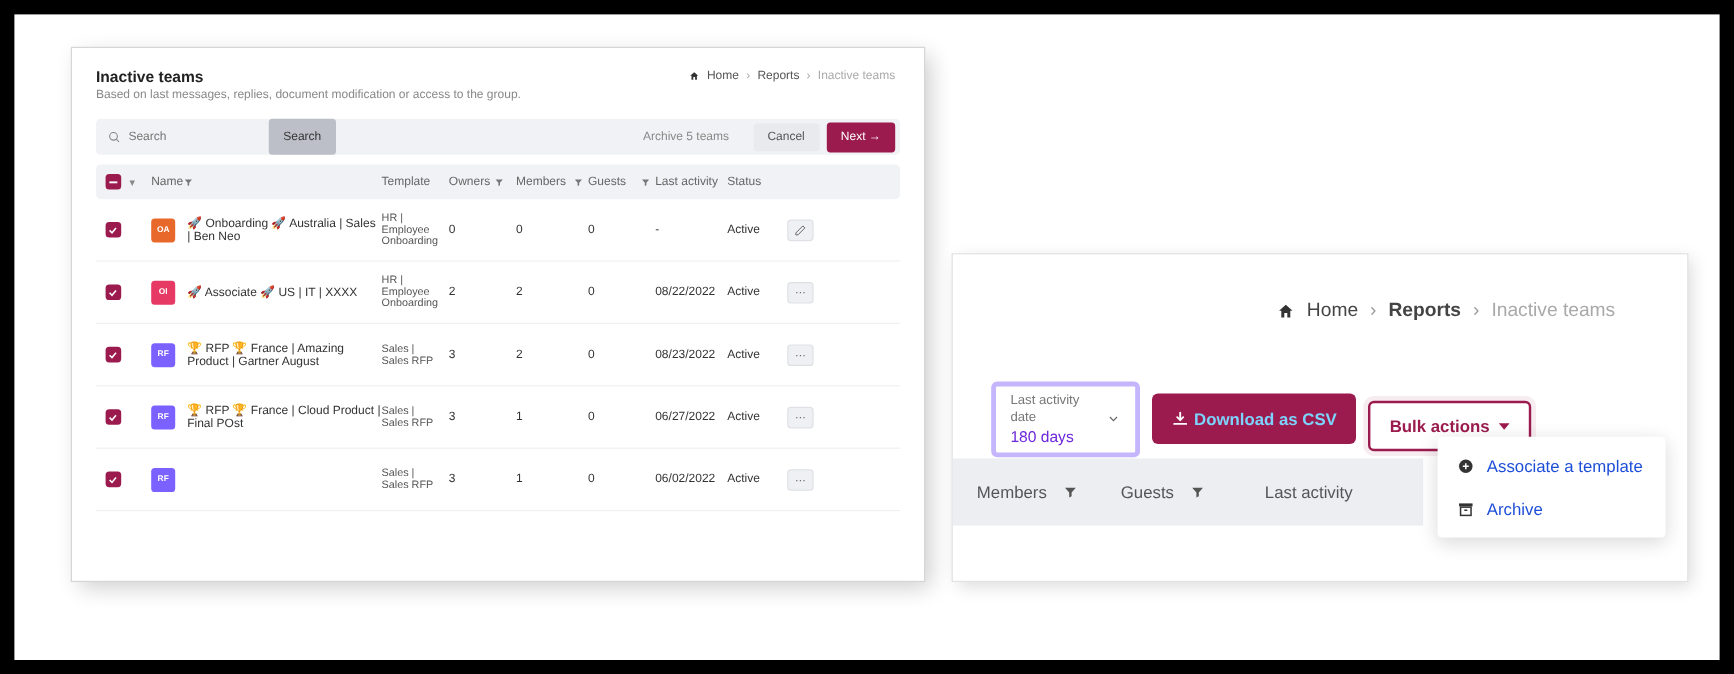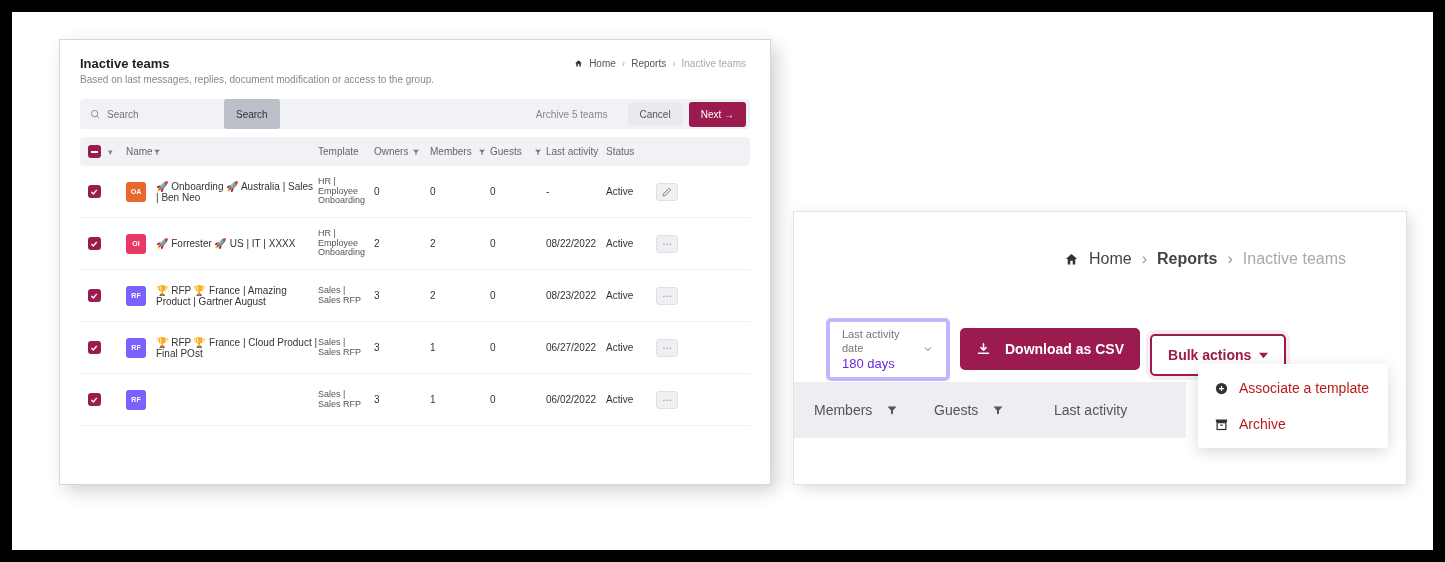--- a/index.html
+++ b/index.html
@@ -66,25 +66,25 @@
   .pr-bc .home-ic2 { width:15px; height:15px; }
   .pr-bc .sep { color:#999; }
   .pr-bc .muted { color:#a9a9a9; }
   .pr-bc strong { font-weight:700; }
   
   .pr-bar { position:absolute; left:32px; top:106px; right:18px; display:flex; align-items:center; gap:10px; }
   .dd { border:4px solid #c4b5fd; border-radius:5px; padding:6px 12px; display:flex; align-items:center; width:124px; justify-content:space-between; }
   .dd-txt { font-size:11px; color:#777; line-height:1.25; }
   .dd-val { font-size:13px; color:#6d28d9; }
   .dd-ic { width:12px; height:12px; color:#666; }
-  .btn-dl { background:#9b1b4e; color:#ffffff; border:none; border-radius:5px; padding:13px 16px; font-size:14px; font-weight:600; display:flex; align-items:center; gap:14px; cursor:pointer; }
+  .btn-dl { background:#9b1b4e; color:#7dd3fc; border:none; border-radius:5px; padding:13px 16px; font-size:14px; font-weight:600; display:flex; align-items:center; gap:4px; cursor:pointer; }
   .btn-bulk { background:#fff; color:#9b1b4e; border:2px solid #9b1b4e; border-radius:5px; padding:11px 16px; font-size:14px; font-weight:600; display:flex; align-items:center; gap:8px; cursor:pointer; box-shadow: 0 0 0 4px rgba(155,27,78,0.08); margin-top: 12px; }
   
   .menu-float { position:absolute; right:18px; top:152px; background:#fff; box-shadow:0 4px 16px rgba(0,0,0,0.15); border-radius:4px; width:190px; padding:6px 0; }
-  .mi { padding:10px 16px; font-size:14px; color:#b91c1c; display:flex; align-items:center; gap:10px; cursor:pointer; }
+  .mi { padding:10px 16px; font-size:14px; color:#1d4ed8; display:flex; align-items:center; gap:10px; cursor:pointer; }
   
   .pr-thead { position:absolute; left:0; top:170px; right:220px; background:#edeef2; height:56px; display:flex; align-items:center; font-size:14px; color:#555; padding-left:20px; }
   .pr-col { display:flex; align-items:center; gap:14px; }
   .pr-col.members { width:120px; }
   .pr-col.guests { width:120px; }
   .pr-col.last { width:100px; }
   .filter-ic2 { width:12px; height:12px; }
 </style>
 </head>
 <body>
@@ -195,21 +195,21 @@
     <div class="col-cb">
             <div class="cb">
               <svg width="8" height="8" viewBox="0 0 24 24" fill="none" stroke="#fff" stroke-width="4">
                 <polyline points="4 12 10 18 20 6"></polyline>
               </svg>
             </div>
           </div>
     <div class="col-chev"></div>
     <div class="col-name row-name">
       <div class="avatar av-red">OI</div>
-      <span class="row-name-txt">🚀 Forrester 🚀 US | IT | XXXX</span>
+      <span class="row-name-txt">🚀 Associate 🚀 US | IT | XXXX</span>
     </div>
     <div class="col-tpl">
             <div class="tpl-txt">HR | Employee Onboarding</div>
           </div>
     <div class="col-own">2</div>
     <div class="col-mem">2</div>
     <div class="col-gst">0</div>
     <div class="col-act">08/22/2022</div>
     <div class="col-sta">Active</div>
     <div class="col-btn">

